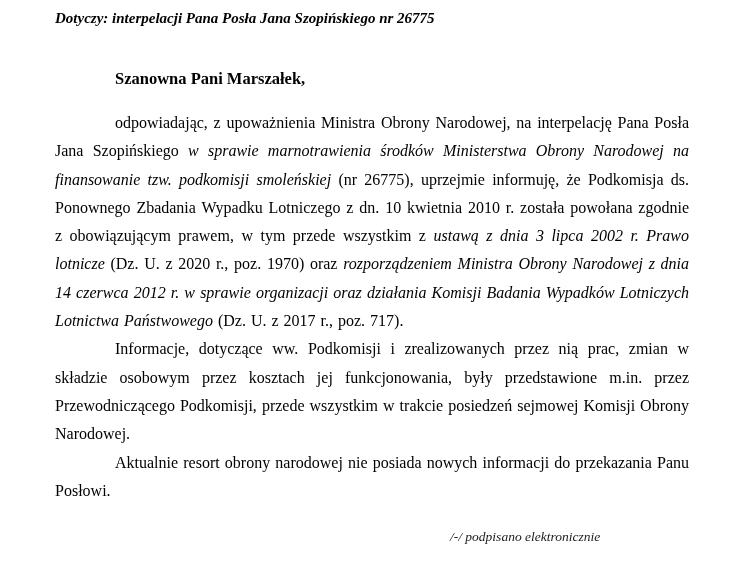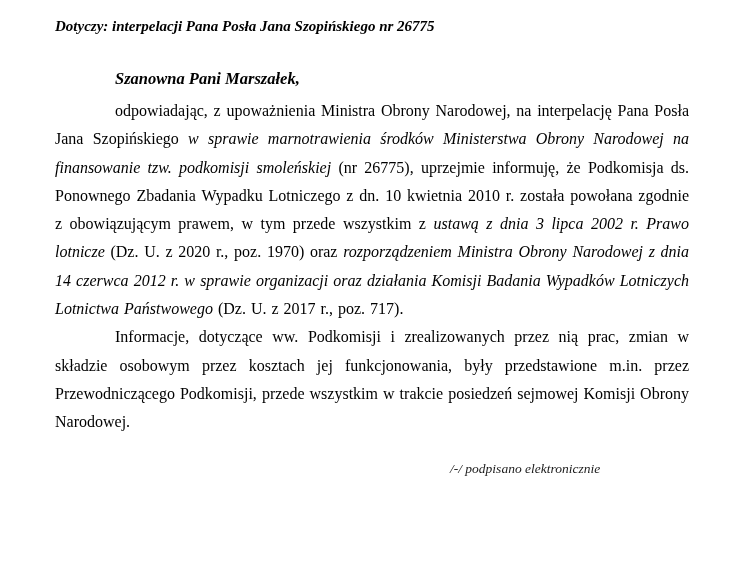--- a/index.html
+++ b/index.html
@@ -5,42 +5,41 @@
   html, body {
     margin: 0;
     padding: 0;
     background: #ffffff;
   }
   .page {
     position: relative;
     width: 740px;
     height: 568px;
     box-sizing: border-box;
-    padding: 16px 51px 0 55px;
+    padding: 8px 51px 0 55px;
     background: #ffffff;
     color: #000000;
     font-family: "Liberation Serif", "DejaVu Serif", serif;
     overflow: hidden;
   }
   .subject {
     font-size: 15px;
     line-height: 20px;
     font-weight: bold;
     font-style: italic;
   }
   .salutation {
-    margin-top: 32px;
+    margin-top: 40px;
     padding-left: 60px;
     font-size: 16.5px;
     line-height: 22px;
     font-weight: bold;
-    font-style: italic;
   }
   .body-text {
-    margin-top: 7px;
+    margin-top: 19px;
   }
   p.para {
     margin: 0;
     font-size: 16px;
     line-height: 28.3px;
     text-align: justify;
     text-align-last: left;
     text-indent: 60px;
     word-spacing: 1px;
   }
@@ -73,20 +72,21 @@
   <div class="subject">Dotyczy: interpelacji Pana Posła Jana Szopińskiego nr 26775</div>
 
   <div class="salutation">Szanowna Pani Marszałek,</div>
 
   <div class="body-text">
 
     <p class="para"><span>odpowiadając, z upoważnienia Ministra Obrony Narodowej, na interpelację Pana Posła Jana Szopińskiego </span><span class="run-italic">w sprawie marnotrawienia środków Ministerstwa Obrony Narodowej na finansowanie tzw. podkomisji smoleńskiej</span><span> (nr 26775), uprzejmie informuję, że Podkomisja ds. Ponownego Zbadania Wypadku Lotniczego z dn. 10 kwietnia 2010 r. została powołana zgodnie z obowiązującym prawem, w tym przede wszystkim z </span><span class="run-italic">ustawą z dnia 3 lipca 2002 r. Prawo lotnicze</span><span> (Dz. U. z 2020 r., poz. 1970) oraz </span><span class="run-italic">rozporządzeniem Ministra Obrony Narodowej z dnia 14 czerwca 2012 r. w sprawie organizacji oraz działania Komisji Badania Wypadków Lotniczych Lotnictwa Państwowego</span><span> (Dz. U. z 2017 r., poz. 717).</span></p>
 
     <p class="para"><span>Informacje, dotyczące ww. Podkomisji i zrealizowanych przez nią prac, zmian w składzie osobowym przez kosztach jej funkcjonowania, były przedstawione m.in. przez Przewodniczącego Podkomisji, przede wszystkim w trakcie posiedzeń sejmowej Komisji Obrony Narodowej.</span></p>
 
+    <p class="para"><span>Aktualnie resort obrony narodowej nie posiada nowych informacji do przekazania Panu Posłowi.</span></p>
 
   </div>
 
   <div class="closing-block">
     <div class="signature-note">/-/ podpisano elektronicznie</div>
   </div>
 
 </div>
 
 </body></html>

